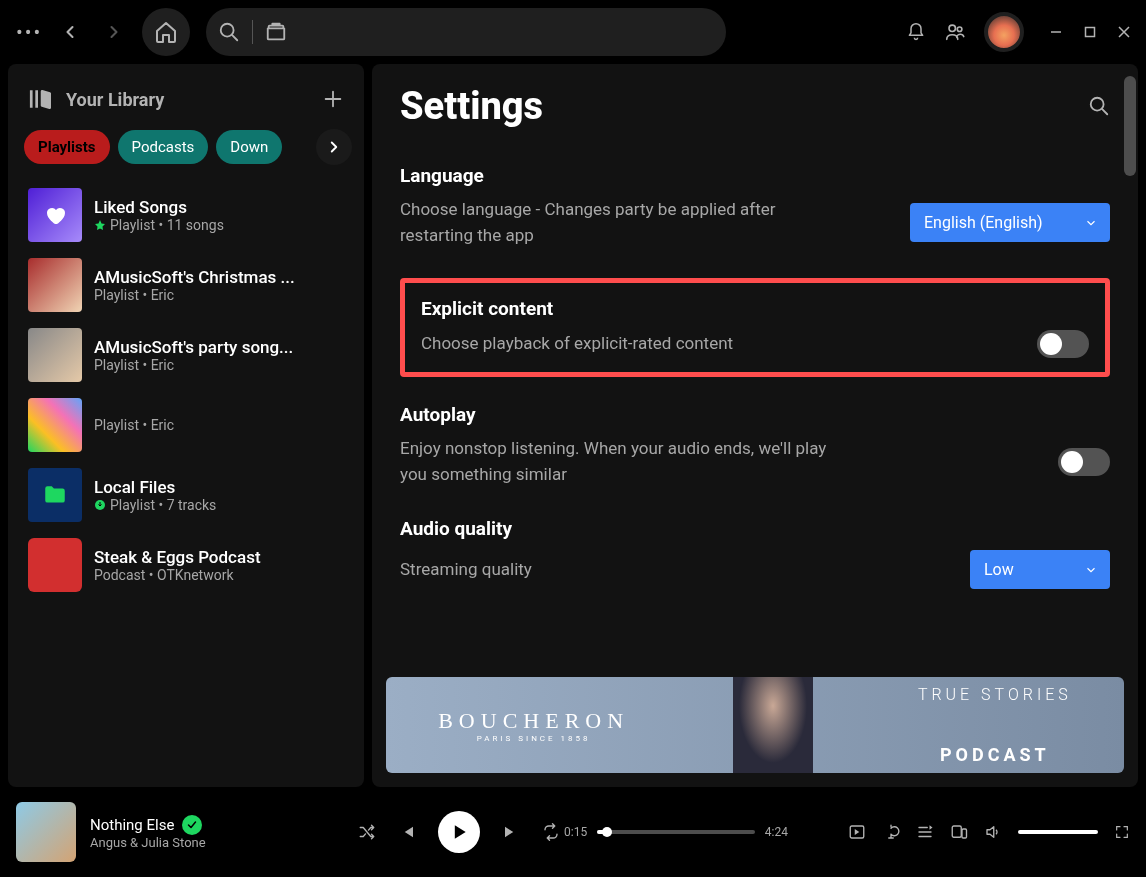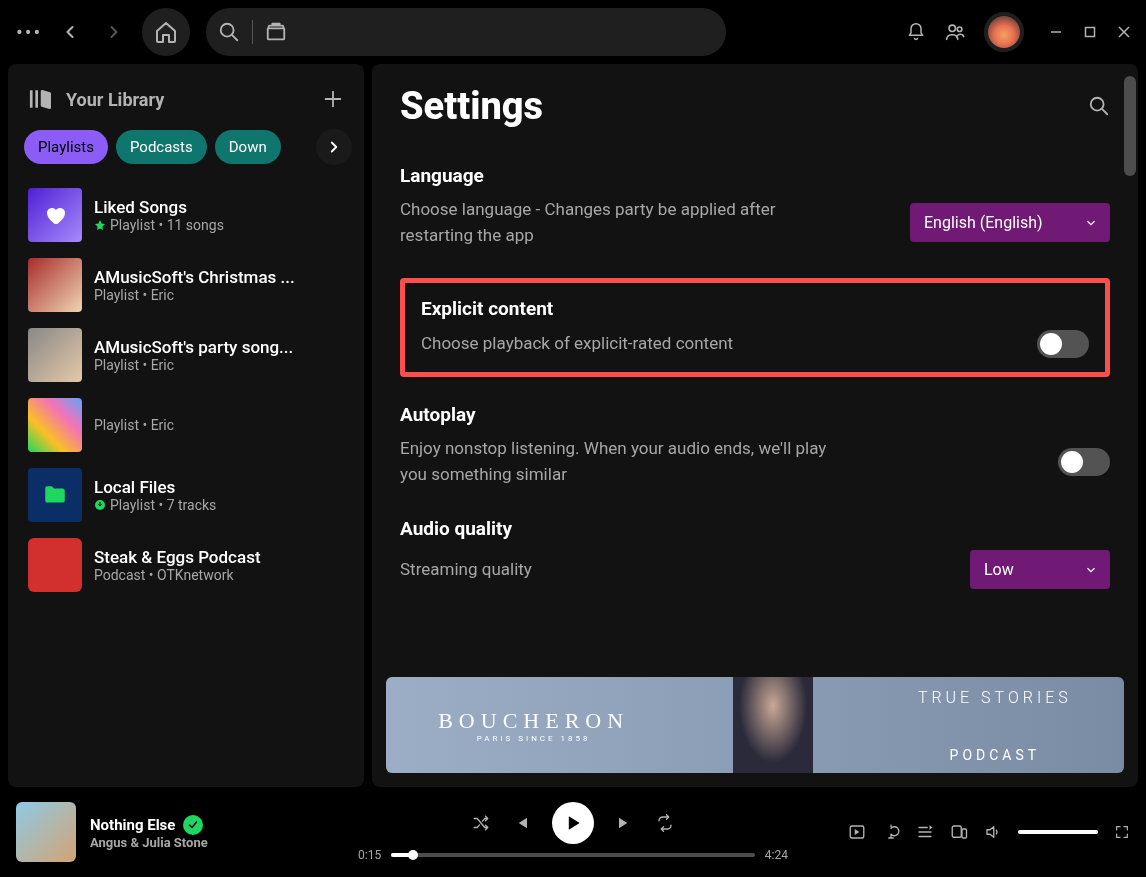--- a/index.html
+++ b/index.html
@@ -21,63 +21,63 @@
 .window-controls { display: flex; gap: 22px; margin-left: 8px; }
 .win-ctrl { cursor: pointer; color: #b3b3b3; font-size: 14px;}
 .main-area { display: flex; gap: 8px; padding: 0 8px; height: calc(100% - 64px - 90px); }
 .sidebar { width: 356px; background: #121212; border-radius: 8px; padding: 12px; display: flex; flex-direction: column; overflow: hidden; }
 .sidebar-header { display: flex; align-items: center; justify-content: space-between; padding: 10px 8px 18px 8px; }
 .library-title { display: flex; align-items: center; gap: 12px; }
 .library-title-text { font-size: 18px; font-weight: 700; color: #b3b3b3; }
 .plus-btn { cursor: pointer; color: #b3b3b3; }
 .chips-row { display: flex; align-items: center; gap: 8px; padding: 0 4px 16px 4px; position: relative; }
 .chip { background: #0f766e; color: #fff; padding: 8px 14px; border-radius: 20px; font-size: 15px; cursor: pointer; white-space: nowrap; }
-.chip.active { background: #8b5cf6; color: #000; font-weight: 400; }
+.chip.active { background: #b91c1c; color: #000; font-weight: 700; }
 .chips-arrow { position: absolute; right: 0; width: 36px; height: 36px; border-radius: 50%; background: #1a1a1a; display: flex; align-items: center; justify-content: center; cursor: pointer; }
 .sidebar-controls { display: flex; align-items: center; justify-content: space-between; padding: 4px 8px 16px 8px; }
 .sort-area { display: flex; align-items: center; gap: 8px; color: #b3b3b3; font-size: 15px; cursor: pointer; }
 .library-list { flex: 1; overflow-y: auto; }
 .lib-item { display: flex; align-items: center; gap: 12px; padding: 8px; border-radius: 6px; cursor: pointer; }
 .lib-cover { width: 54px; height: 54px; border-radius: 4px; flex-shrink: 0; display: flex; align-items: center; justify-content: center; }
 .lib-info { flex: 1; min-width: 0; }
 .lib-title { font-size: 17px; font-weight: 500; color: #fff; white-space: nowrap; overflow: hidden; text-overflow: ellipsis; }
 .lib-title.active { color: #1ed760; }
 .lib-subtitle { font-size: 14px; color: #a7a7a7; display: flex; align-items: center; gap: 4px; }
 .content { flex: 1; background: #121212; border-radius: 8px; padding: 20px 0 0 0; position: relative; overflow: hidden; display: flex; flex-direction: column;}
 .content-scroll { flex: 1; overflow-y: auto; padding: 0 28px;}
 .page-title-row { display: flex; align-items: center; justify-content: space-between; margin-bottom: 36px; }
 .page-title { font-size: 38px; font-weight: 800; }
 .setting-section { margin-bottom: 30px; }
 .setting-head { font-size: 19px; font-weight: 700; margin-bottom: 10px; }
 .setting-row { display: flex; align-items: center; justify-content: space-between; gap: 16px; }
 .setting-desc { font-size: 17px; color: #a7a7a7; max-width: 440px; line-height: 1.5; }
-.select-box { background: #701a75; border: none; color: #fff; padding: 10px 40px 10px 14px; font-size: 16px; border-radius: 4px; appearance: none; cursor: pointer; position: relative; min-width: 200px; }
+.select-box { background: #3b82f6; border: none; color: #fff; padding: 10px 40px 10px 14px; font-size: 16px; border-radius: 4px; appearance: none; cursor: pointer; position: relative; min-width: 200px; }
 .select-wrap { position: relative; }
 .select-chevron { position: absolute; right: 12px; top: 50%; transform: translateY(-50%); pointer-events: none; }
 .toggle-switch { width: 52px; height: 28px; background: #535353; border-radius: 14px; position: relative; cursor: pointer; flex-shrink: 0; }
 .toggle-knob { width: 22px; height: 22px; background: #fff; border-radius: 50%; position: absolute; top: 3px; left: 3px; }
 .highlight-box { border: 5px solid #ff4d4d; padding: 14px 16px; margin-bottom: 26px; border-radius: 4px; }
 .highlight-box .setting-section { margin-bottom: 0; }
 .content-scrollbar { position: absolute; right: 2px; top: 12px; width: 12px; height: 100px; background: #4d4d4d; border-radius: 6px; }
 .ad-banner { height: 96px; margin: 0 14px 14px 14px; border-radius: 6px; background: linear-gradient(90deg, #9baec5 0%, #7a8ca3 100%); display: flex; align-items: center; justify-content: space-around; color: #fff; letter-spacing: 2px; overflow: hidden; flex-shrink: 0;}
 .ad-left { text-align: center; }
 .ad-brand { font-size: 22px; font-weight: 400; font-family: serif; letter-spacing: 6px;}
 .ad-sub { font-size: 8px; letter-spacing: 3px;}
 .ad-figure { width: 80px; height: 96px; background: radial-gradient(ellipse at 50% 30%, #c9a896 0%, #2a2a3a 60%); }
 .ad-right { text-align: center; }
 .ad-r1 { font-size: 16px; letter-spacing: 4px; font-weight: 300;}
-.ad-r2 { font-size: 14px; letter-spacing: 4px; font-weight: 400; margin-top: 40px;}
+.ad-r2 { font-size: 18px; letter-spacing: 4px; font-weight: 700; margin-top: 40px;}
 .player { height: 90px; display: flex; align-items: center; padding: 0 16px; position: relative; }
-.now-playing { display: flex; align-items: center; gap: 14px; width: 340px; font-weight: bold; }
+.now-playing { display: flex; align-items: center; gap: 14px; width: 340px; }
 .np-cover { width: 60px; height: 60px; border-radius: 6px; background: linear-gradient(135deg, #8ecae6, #d4a373); }
 .np-info { }
 .np-title { font-size: 15px; color: #fff; display: flex; align-items: center; gap: 8px;}
 .np-artist { font-size: 13px; color: #a7a7a7; }
 .np-check { width: 20px; height: 20px; border-radius: 50%; background: #1ed760; display: inline-flex; align-items: center; justify-content: center; }
-.player-center { position: absolute; left: 50%; transform: translateX(-50%); display: flex; flex-direction: column; align-items: center; gap: 4px; width: 430px;}
+.player-center { position: absolute; left: 50%; transform: translateX(-50%); display: flex; flex-direction: row; align-items: center; gap: 4px; width: 430px;}
 .player-controls { display: flex; align-items: center; gap: 22px; }
 .play-btn { width: 42px; height: 42px; border-radius: 50%; background: #fff; display: flex; align-items: center; justify-content: center; cursor: pointer; }
 .progress-row { display: flex; align-items: center; gap: 10px; width: 100%; font-size: 12px; color: #a7a7a7; }
 .progress-bar { flex: 1; height: 4px; background: #4d4d4d; border-radius: 2px; position: relative; }
 .progress-fill { position: absolute; left: 0; top: 0; height: 100%; background: #fff; border-radius: 2px; width: 6%; }
 .progress-dot { position: absolute; left: 6%; top: 50%; width: 10px; height: 10px; background: #fff; border-radius: 50%; transform: translate(-50%, -50%); }
 .player-right { margin-left: auto; display: flex; align-items: center; gap: 16px; }
 .vol-bar { width: 80px; height: 4px; background: #fff; border-radius: 2px; }
 svg { display: block; }
 </style>

